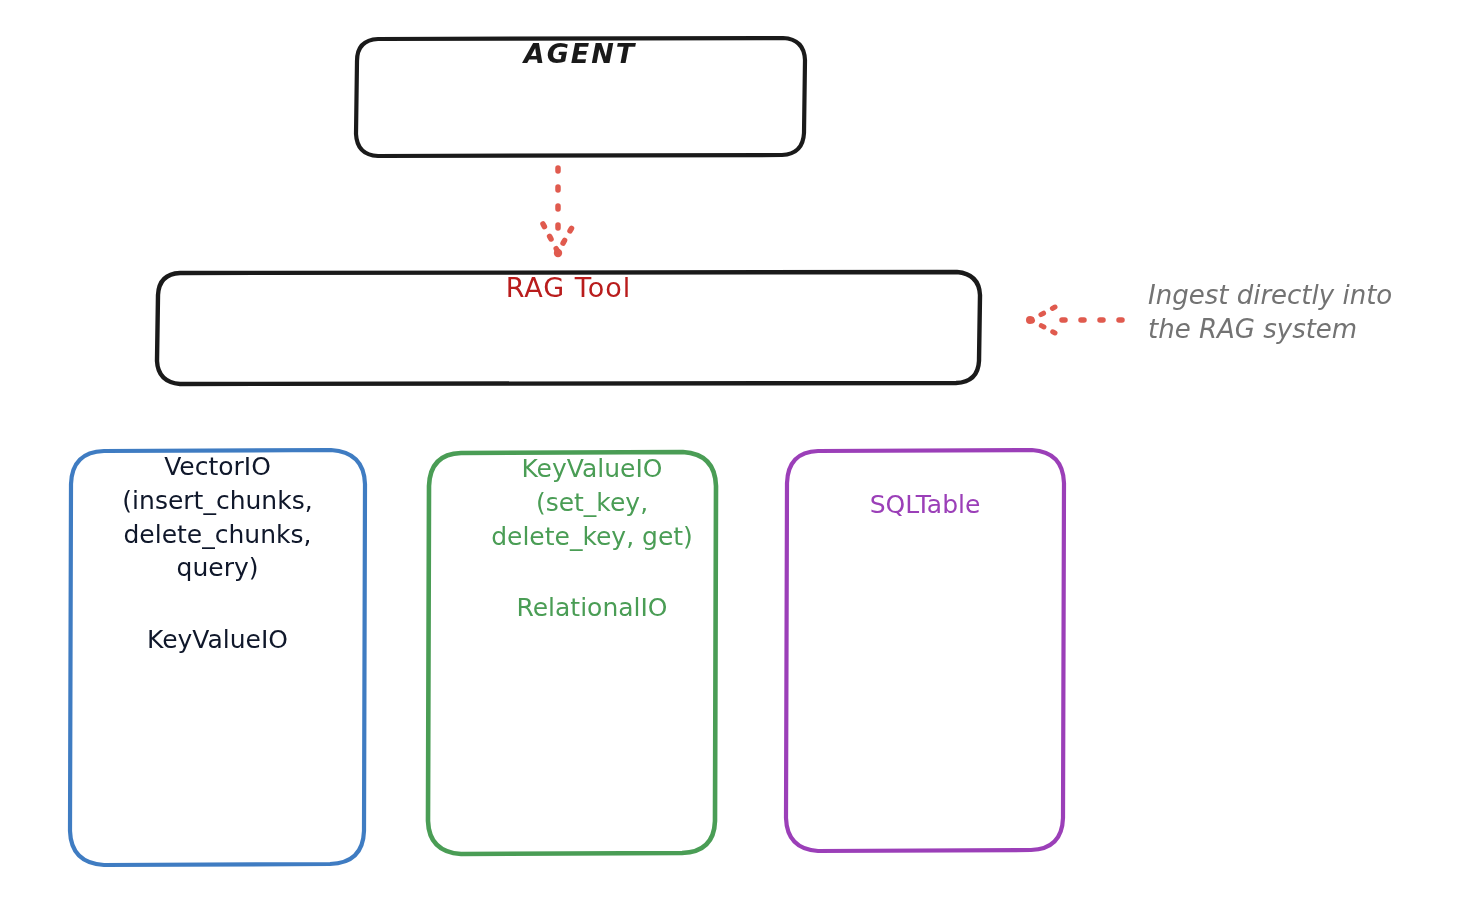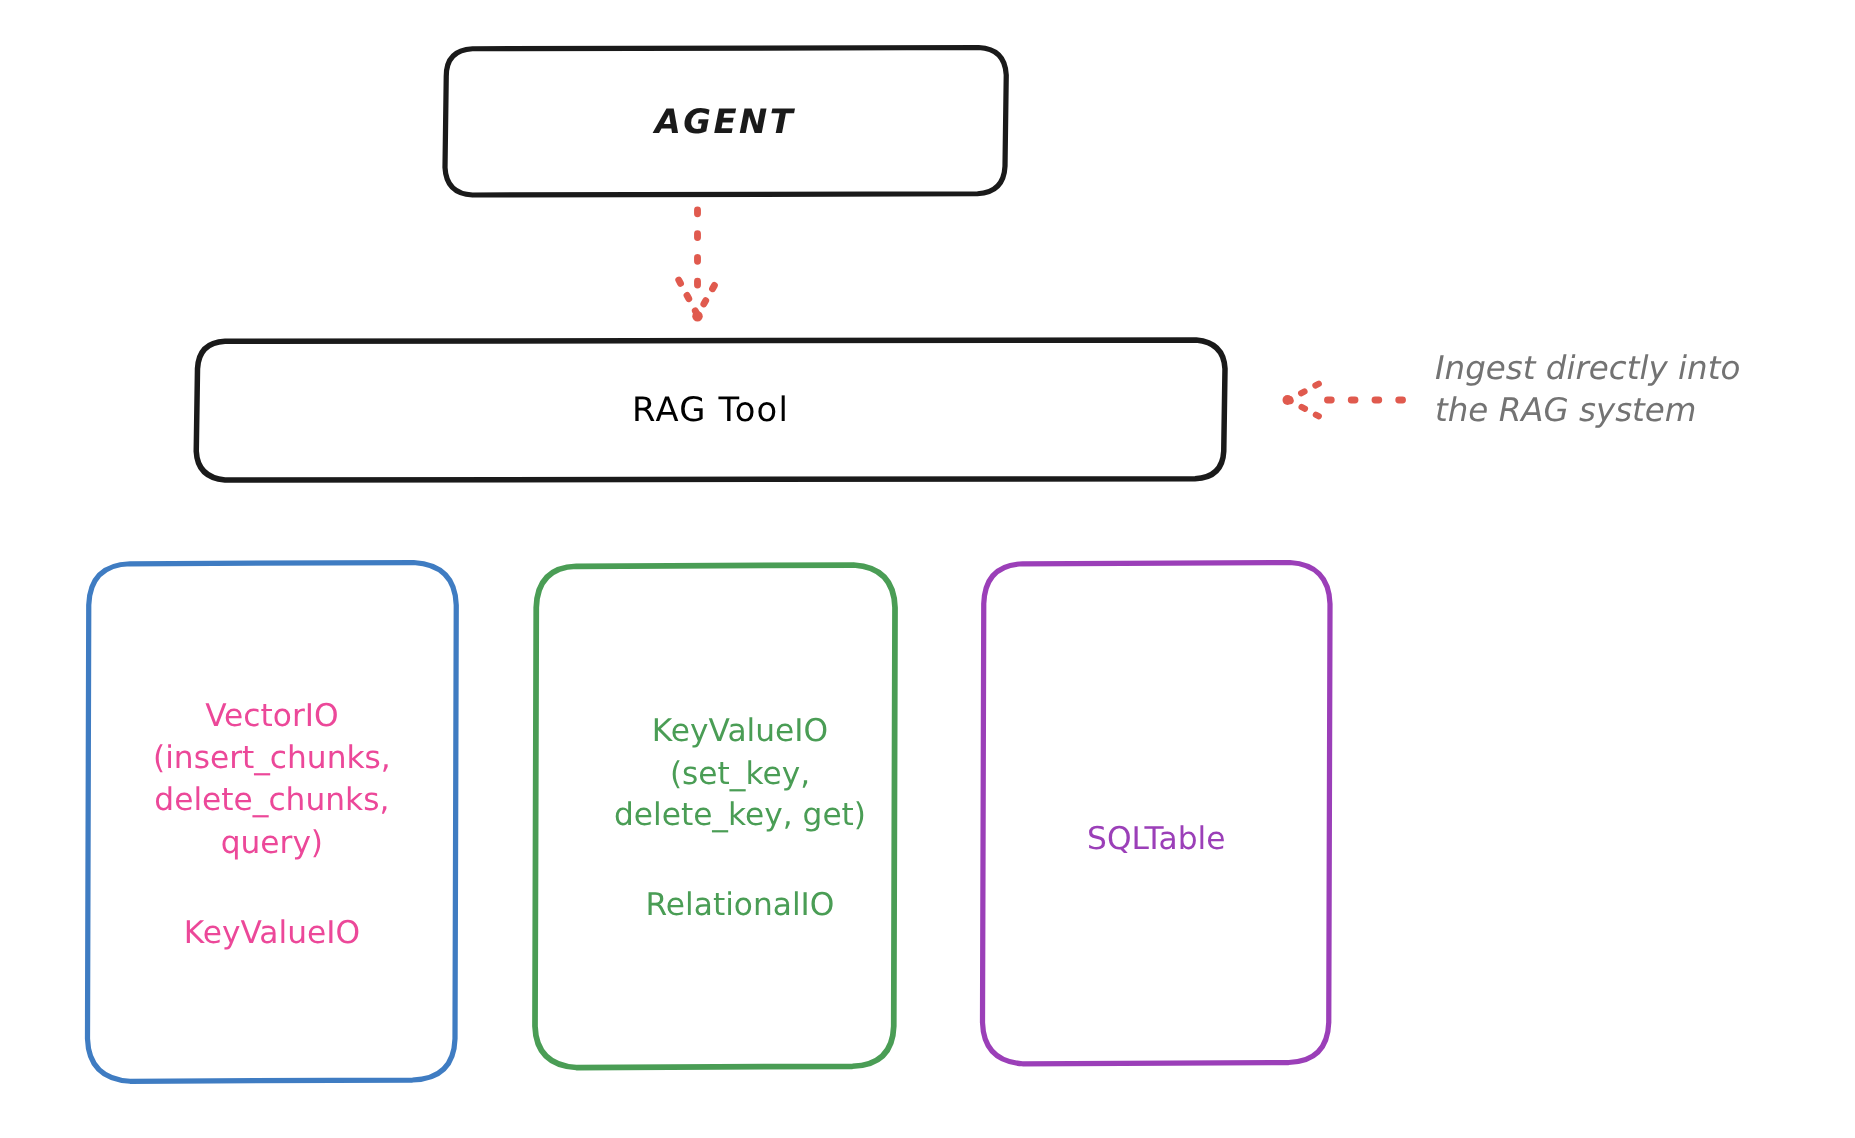--- a/index.html
+++ b/index.html
@@ -21,21 +21,21 @@
     width: 1484px;
     height: 910px;
   }
 
   .node {
     position: absolute;
     box-sizing: border-box;
     display: flex;
     flex-direction: column;
     align-items: center;
-    justify-content: center;
+    justify-content: flex-start;
     text-align: center;
     background: transparent;
     z-index: 2;
   }
 
   .node-label {
     white-space: pre-line;
     letter-spacing: 0.5px;
   }
 
@@ -56,21 +56,21 @@
 
   
   #node-ragtool {
     left: 157px;
     top: 272px;
     width: 823px;
     height: 112px;
   }
   #node-ragtool .node-label {
     font-size: 27px;
-    color: #000000;
+    color: #b91c1c;
     letter-spacing: 1px;
   }
 
   
   .provider {
     padding: 0 14px;
   }
   .provider .api-label {
     font-size: 25px;
     line-height: 1.35;
@@ -84,21 +84,21 @@
     white-space: pre-line;
   }
 
   #node-vectorio {
     left: 70px;
     top: 450px;
     width: 295px;
     height: 415px;
   }
   #node-vectorio .api-label,
-  #node-vectorio .index-label { color: #ec4899; }
+  #node-vectorio .index-label { color: #0f172a; }
 
   #node-keyvalueio {
     left: 428px;
     top: 452px;
     width: 288px;
     height: 402px;
   }
   #node-keyvalueio .api-label,
   #node-keyvalueio .index-label { color: #4a9d55; margin-left: 40px; }
 

